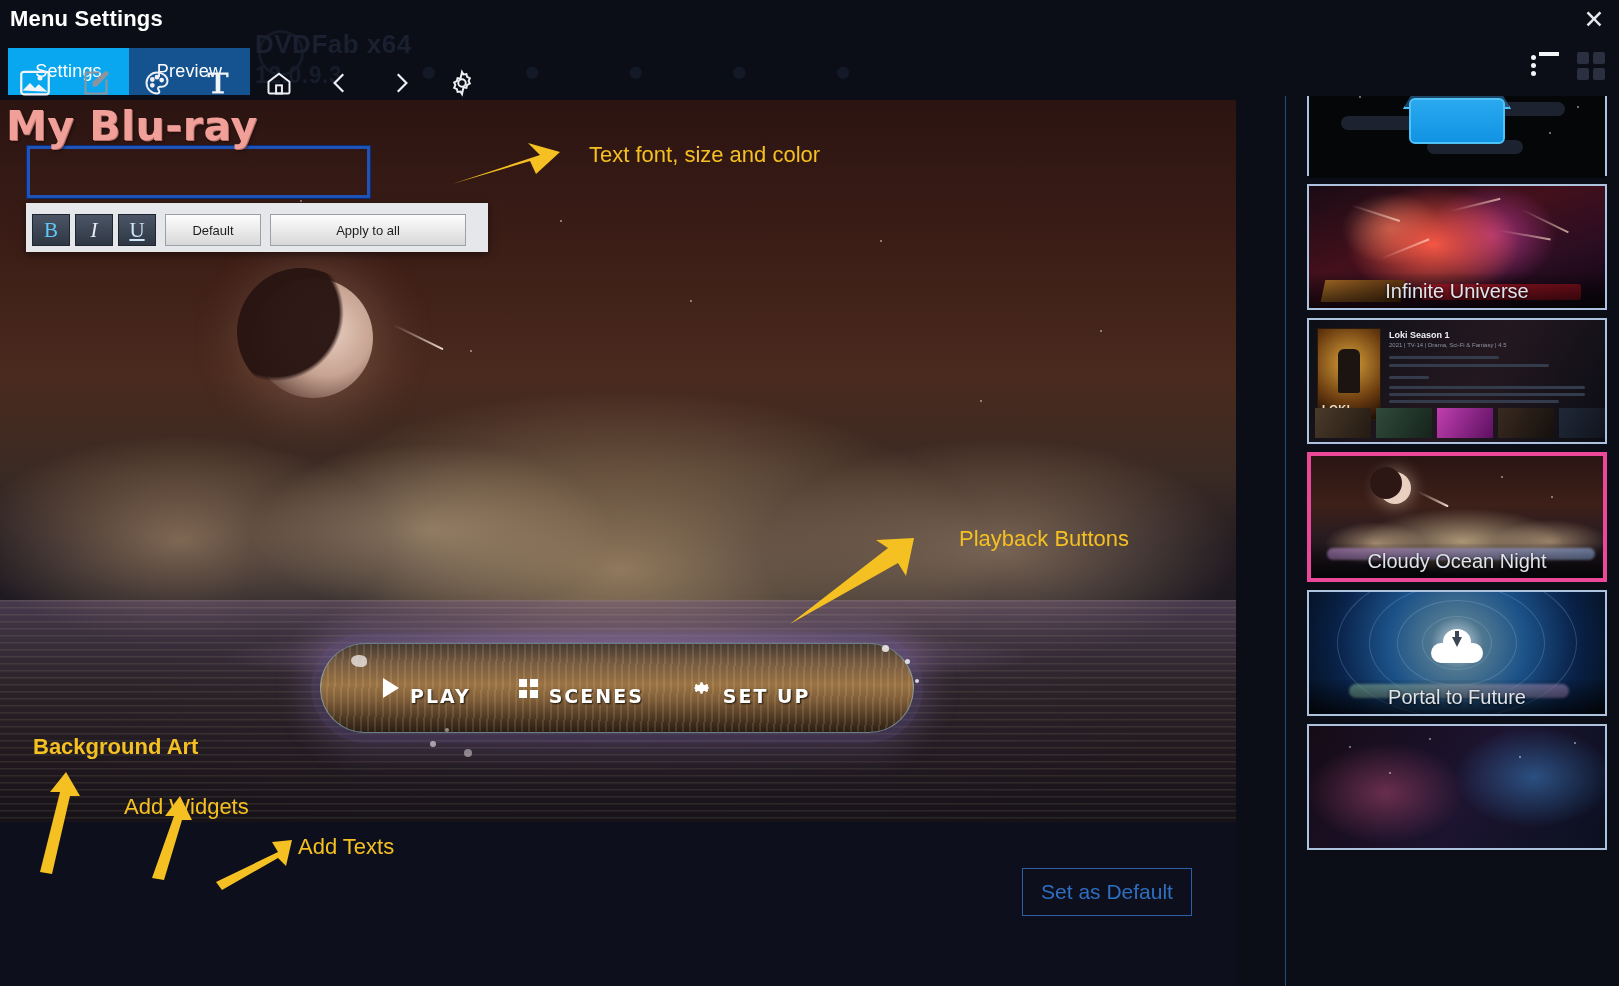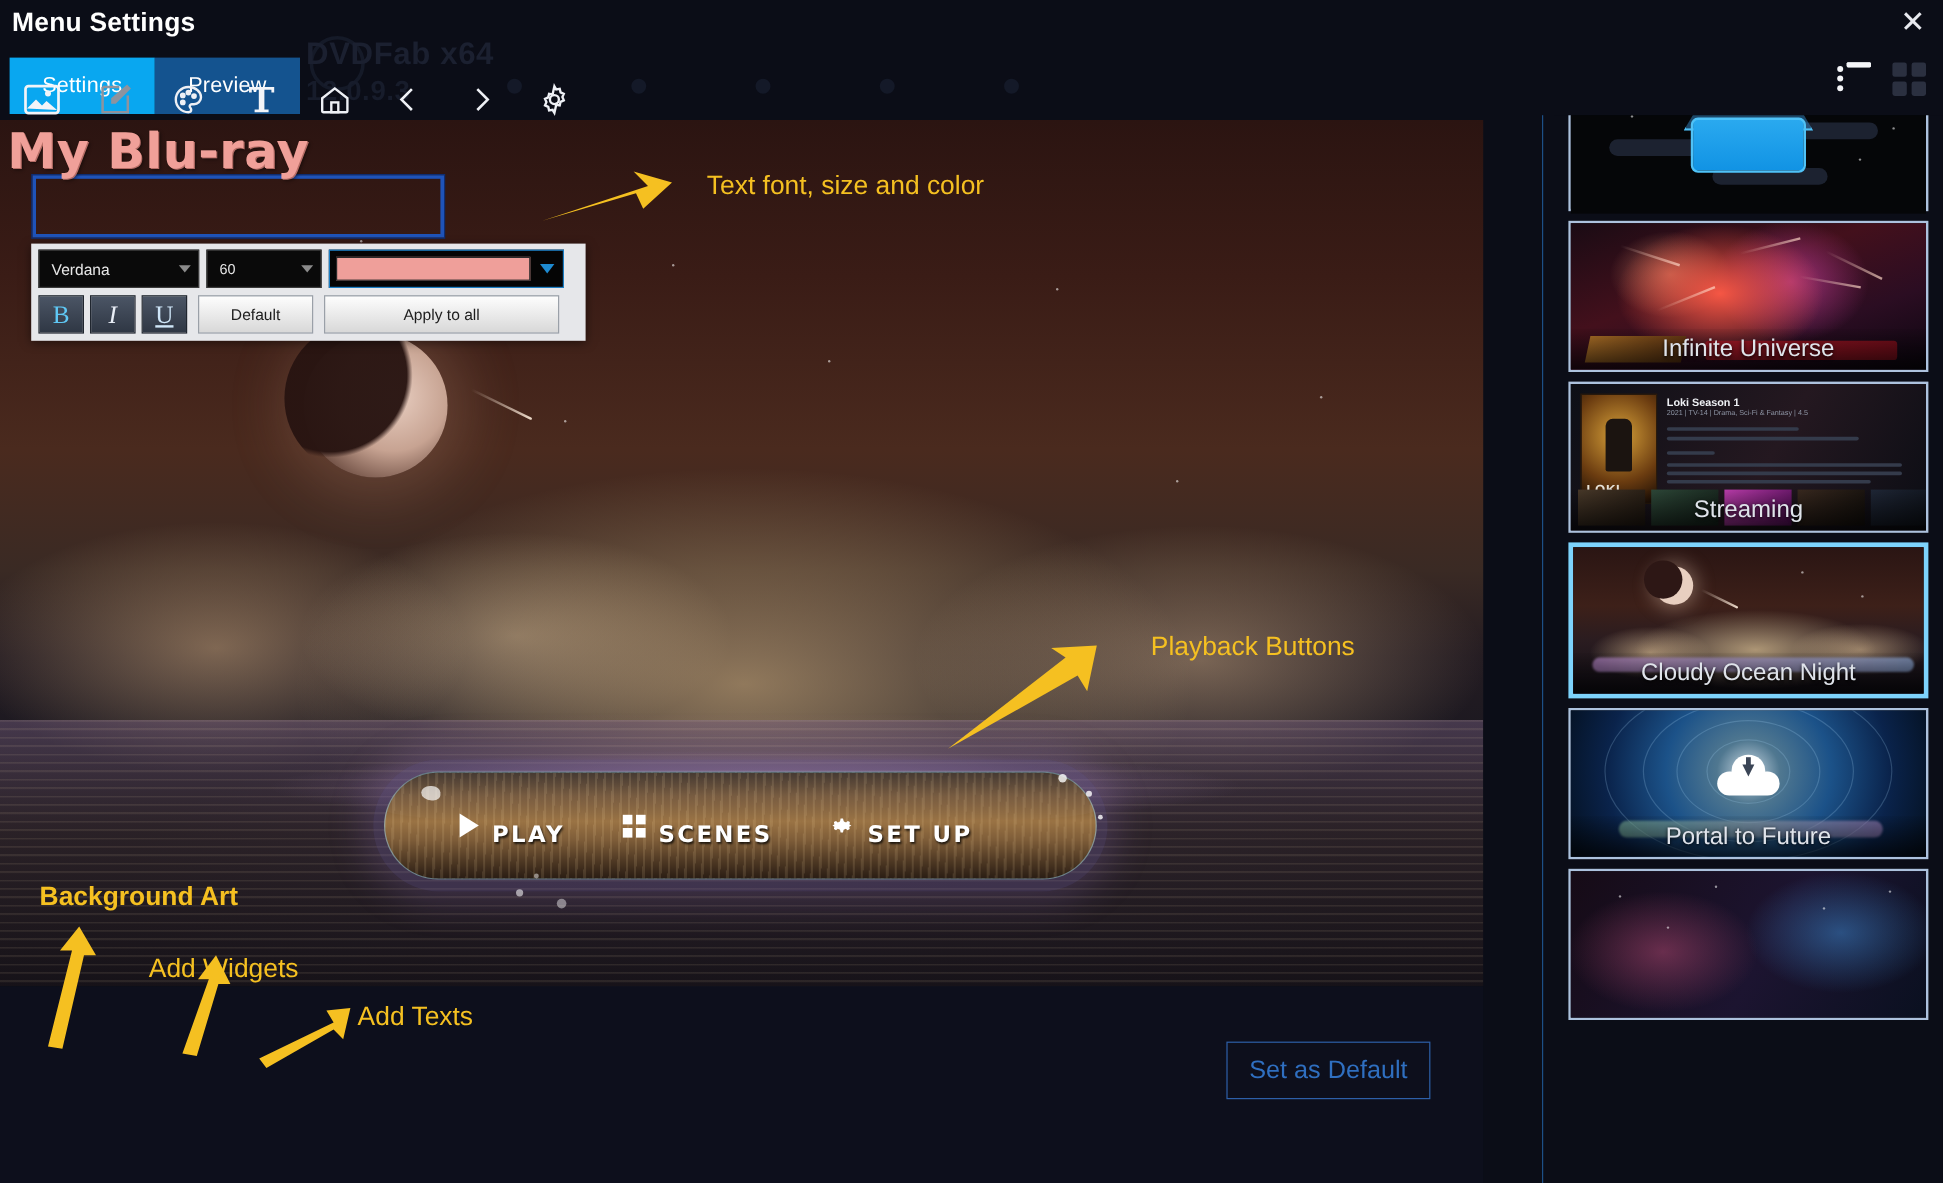--- a/index.html
+++ b/index.html
@@ -200,21 +200,21 @@
   
   .divider { position: absolute; left: 1285px; top: 96px; width: 1px; height: 890px; background: #1d4f86; }
   .sidebar {
     position: absolute; left: 1295px; top: 96px; width: 324px; height: 890px;
     overflow: hidden; background: #0b0d17;
   }
   .thumb {
     position: relative; margin: 0 auto 8px auto; width: 300px;
     border: 2px solid #adc2de; background: #05070c;
   }
-  .thumb.selected { border: 4px solid #7dd3fc; }
+  .thumb.selected { border: 4px solid #ec4899; }
   .thumb .art { position: relative; width: 100%; height: 122px; overflow: hidden; }
   .thumb .cap {
     position: absolute; left: 0; bottom: 0; width: 100%; height: 34px; line-height: 34px;
     text-align: center; color: #dfe3ea; font-size: 20px;
     background: linear-gradient(180deg, rgba(0,0,0,.05), rgba(0,0,0,.72));
     text-shadow: 0 1px 3px rgba(0,0,0,.9);
   }
   .art-nomenu { background: #050608; }
   .nm-box {
     position: absolute; left: 50%; top: 16px; transform: translateX(-50%);
@@ -354,34 +354,20 @@
     <div class="star" style="left:470px;top:250px"></div>
     <div class="star" style="left:980px;top:300px"></div>
     <div class="star" style="left:300px;top:100px"></div>
     <div class="sea"></div>
     <div class="sea-glow"></div>
 
     <div class="title-box"></div>
     <div class="title-text">My Blu-ray</div>
 
     <div class="fmt-panel">
-      <div class="fmt-row1">
-        <div class="sel sel-font">
-          <span class="lbl">Verdana</span>
-          <span class="caret"></span>
-        </div>
-        <div class="sel sel-size">
-          <span class="lbl">60</span>
-          <span class="caret"></span>
-        </div>
-        <div class="color-sel">
-          <span class="swatch"></span>
-          <span class="caret2"></span>
-        </div>
-      </div>
       <div class="fmt-row2">
         <div class="biu">B</div>
         <div class="biu italic">I</div>
         <div class="biu under">U</div>
         <div class="flatbtn btn-default">Default</div>
         <div class="flatbtn btn-applyall">Apply to all</div>
       </div>
     </div>
 
     <div class="pb-outer">
@@ -541,21 +527,20 @@
         <div class="stream-line" style="top:66px;width:196px;"></div>
         <div class="stream-line" style="top:73px;width:196px;"></div>
         <div class="stream-line" style="top:80px;width:170px;"></div>
         <div class="stream-thumbs">
           <i style="background:linear-gradient(120deg,#4a3a2a,#231a12);"></i>
           <i style="background:linear-gradient(120deg,#2f4a3a,#16241c);"></i>
           <i style="background:linear-gradient(120deg,#c03fb0,#5c1060);"></i>
           <i style="background:linear-gradient(120deg,#3a2a20,#14100c);"></i>
           <i style="background:linear-gradient(120deg,#202838,#0d1118);"></i>
         </div>
-        <div class="cap">Streaming</div>
       </div>
     </div>
 
     <div class="thumb selected">
       <div class="art art-cloudy">
         <div class="crescent"></div>
         <div class="meteor" style="left:105px;top:42px;width:34px;"></div>
         <div class="cloud-sea"></div>
         <div class="star" style="left:190px;top:20px;"></div>
         <div class="star" style="left:240px;top:40px;"></div>

